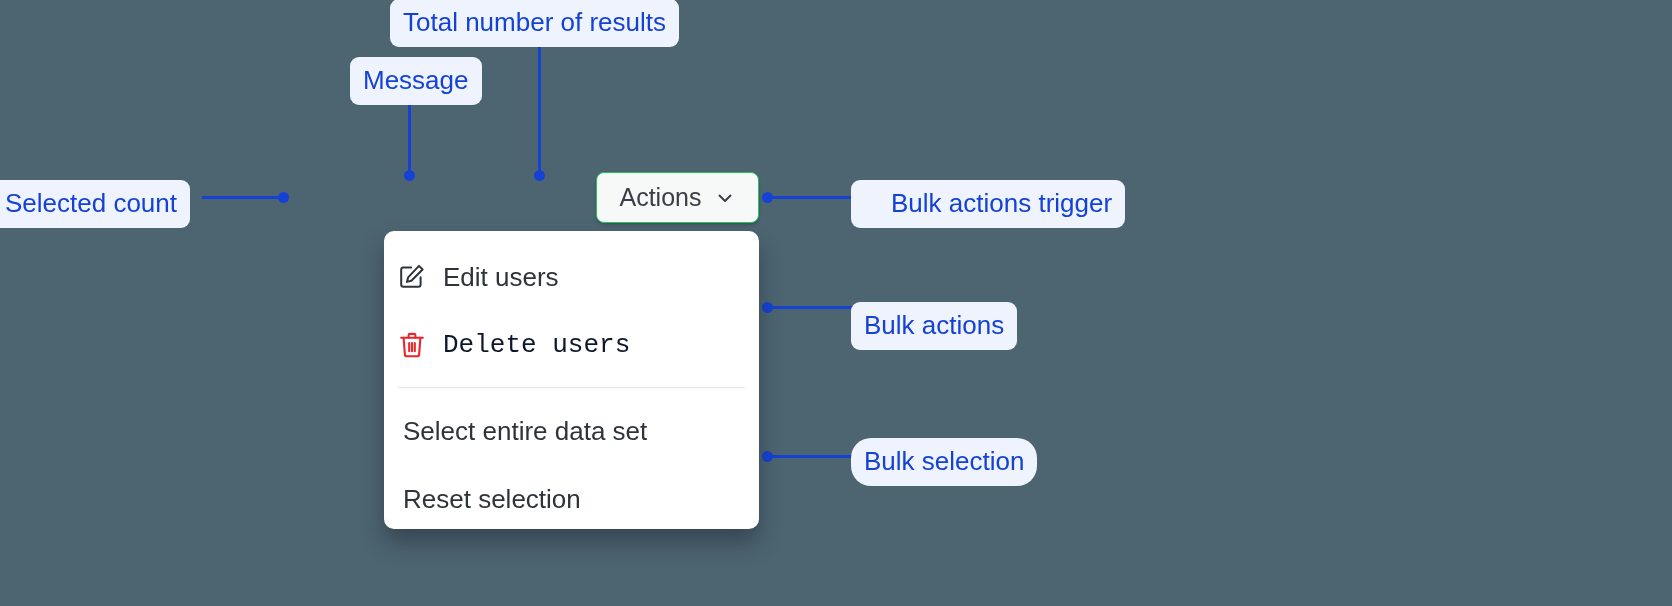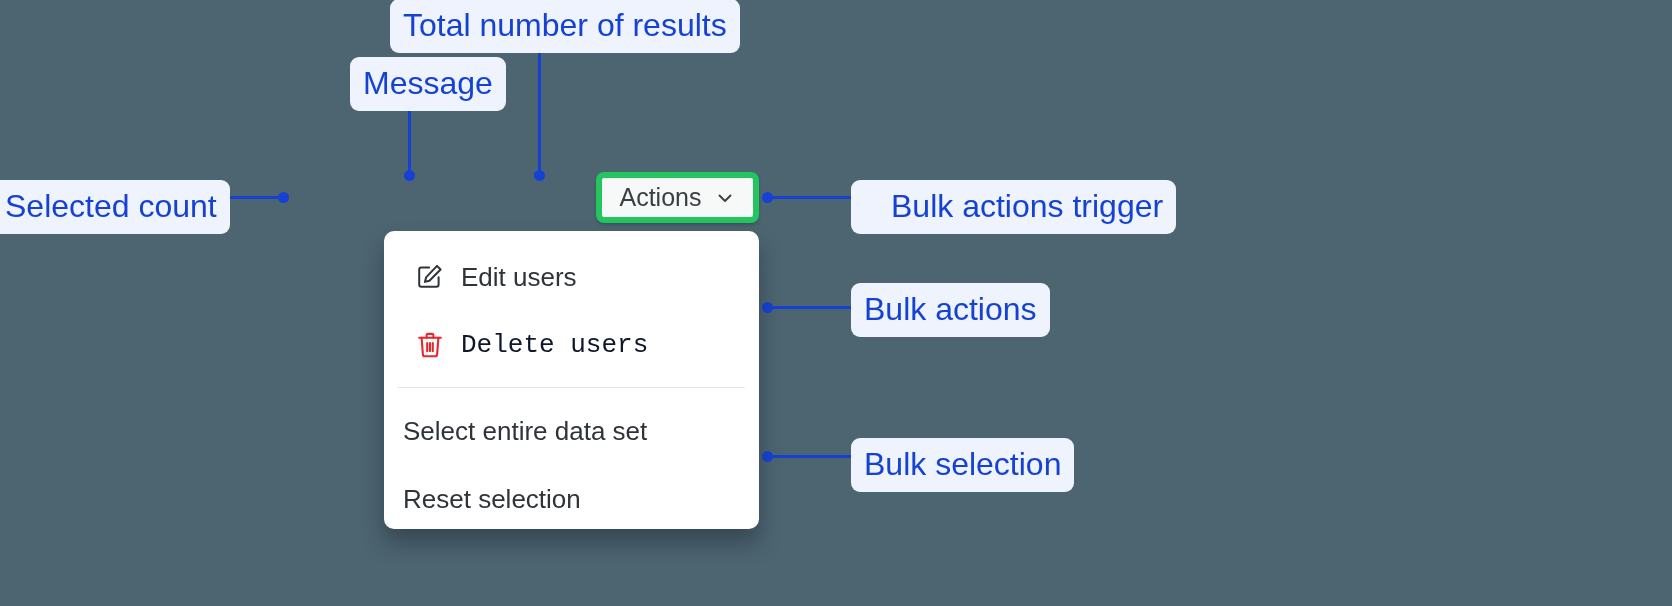--- a/index.html
+++ b/index.html
@@ -17,21 +17,21 @@
     position: relative;
     width: 1672px;
     height: 606px;
   }
 
   
   .chip {
     position: absolute;
     background: #eef3fd;
     color: #1542d4;
-    font-size: 32px;
+    font-size: 26px;
     line-height: 1;
     font-family: "Liberation Sans", sans-serif;
     border-radius: 9px;
     padding: 10px 13px 12px 13px;
     white-space: nowrap;
     box-sizing: border-box;
   }
 
   
   .conn-v {
@@ -64,21 +64,21 @@
     font-family: "Liberation Sans", sans-serif;
   }
 
   .actions-button {
     position: absolute;
     left: 596px;
     top: 172px;
     width: 163px;
     height: 51px;
     background: #f7f8f8;
-    border: 6px solid #22c55e;
+    border: 1px solid #22c55e;
     border-radius: 8px;
     box-shadow: 0 2px 3px rgba(30,40,50,0.30);
     box-sizing: border-box;
     display: flex;
     align-items: center;
     justify-content: center;
     gap: 14px;
     cursor: pointer;
   }
   .actions-button .label {
@@ -97,21 +97,21 @@
     background: #ffffff;
     border-radius: 10px;
     box-shadow: 0 14px 22px rgba(25,32,42,0.42);
     box-sizing: border-box;
     overflow: hidden;
   }
   .menu-item {
     display: flex;
     align-items: center;
     height: 68px;
-    padding-left: 31px;
+    padding-left: 13px;
     gap: 16px;
     cursor: pointer;
     box-sizing: border-box;
   }
   .menu-item .mlabel {
     font-size: 26px;
     line-height: 1;
     color: #2f343a;
     white-space: nowrap;
   }
@@ -149,23 +149,23 @@
   <div class="dot" style="left:762px; top:451px;"></div>
 
   <div class="chip" style="left:390px; top:-1px;">Total number of results</div>
 
   <div class="chip" style="left:344px; top:57px;margin-left:6px;">Message</div>
 
   <div class="chip" style="left:-8px; top:180px;">Selected count</div>
 
   <div class="chip" style="left:851px; top:180px;padding-left:40px;">Bulk actions trigger</div>
 
-  <div class="chip" style="left:851px; top:283px;">Bulk actions</div>
-
-  <div class="chip" style="left:851px; top:438px;">Bulk selection</div>
+  <div class="chip" style="left:851px; top:302px;">Bulk actions</div>
+
+  <div class="chip" style="left:851px; top:438px;border-radius:20px;">Bulk selection</div>
 
 
   <div class="actions-button">
     <span class="label">Actions</span>
     <span class="chevron">
       <svg width="20" height="20" viewBox="0 0 20 20" fill="none">
         <path d="M4.5 7.5 L10 13 L15.5 7.5" stroke="#3a3f45" stroke-width="1.9" stroke-linecap="round" stroke-linejoin="round"></path>
       </svg>
     </span>
   </div>

